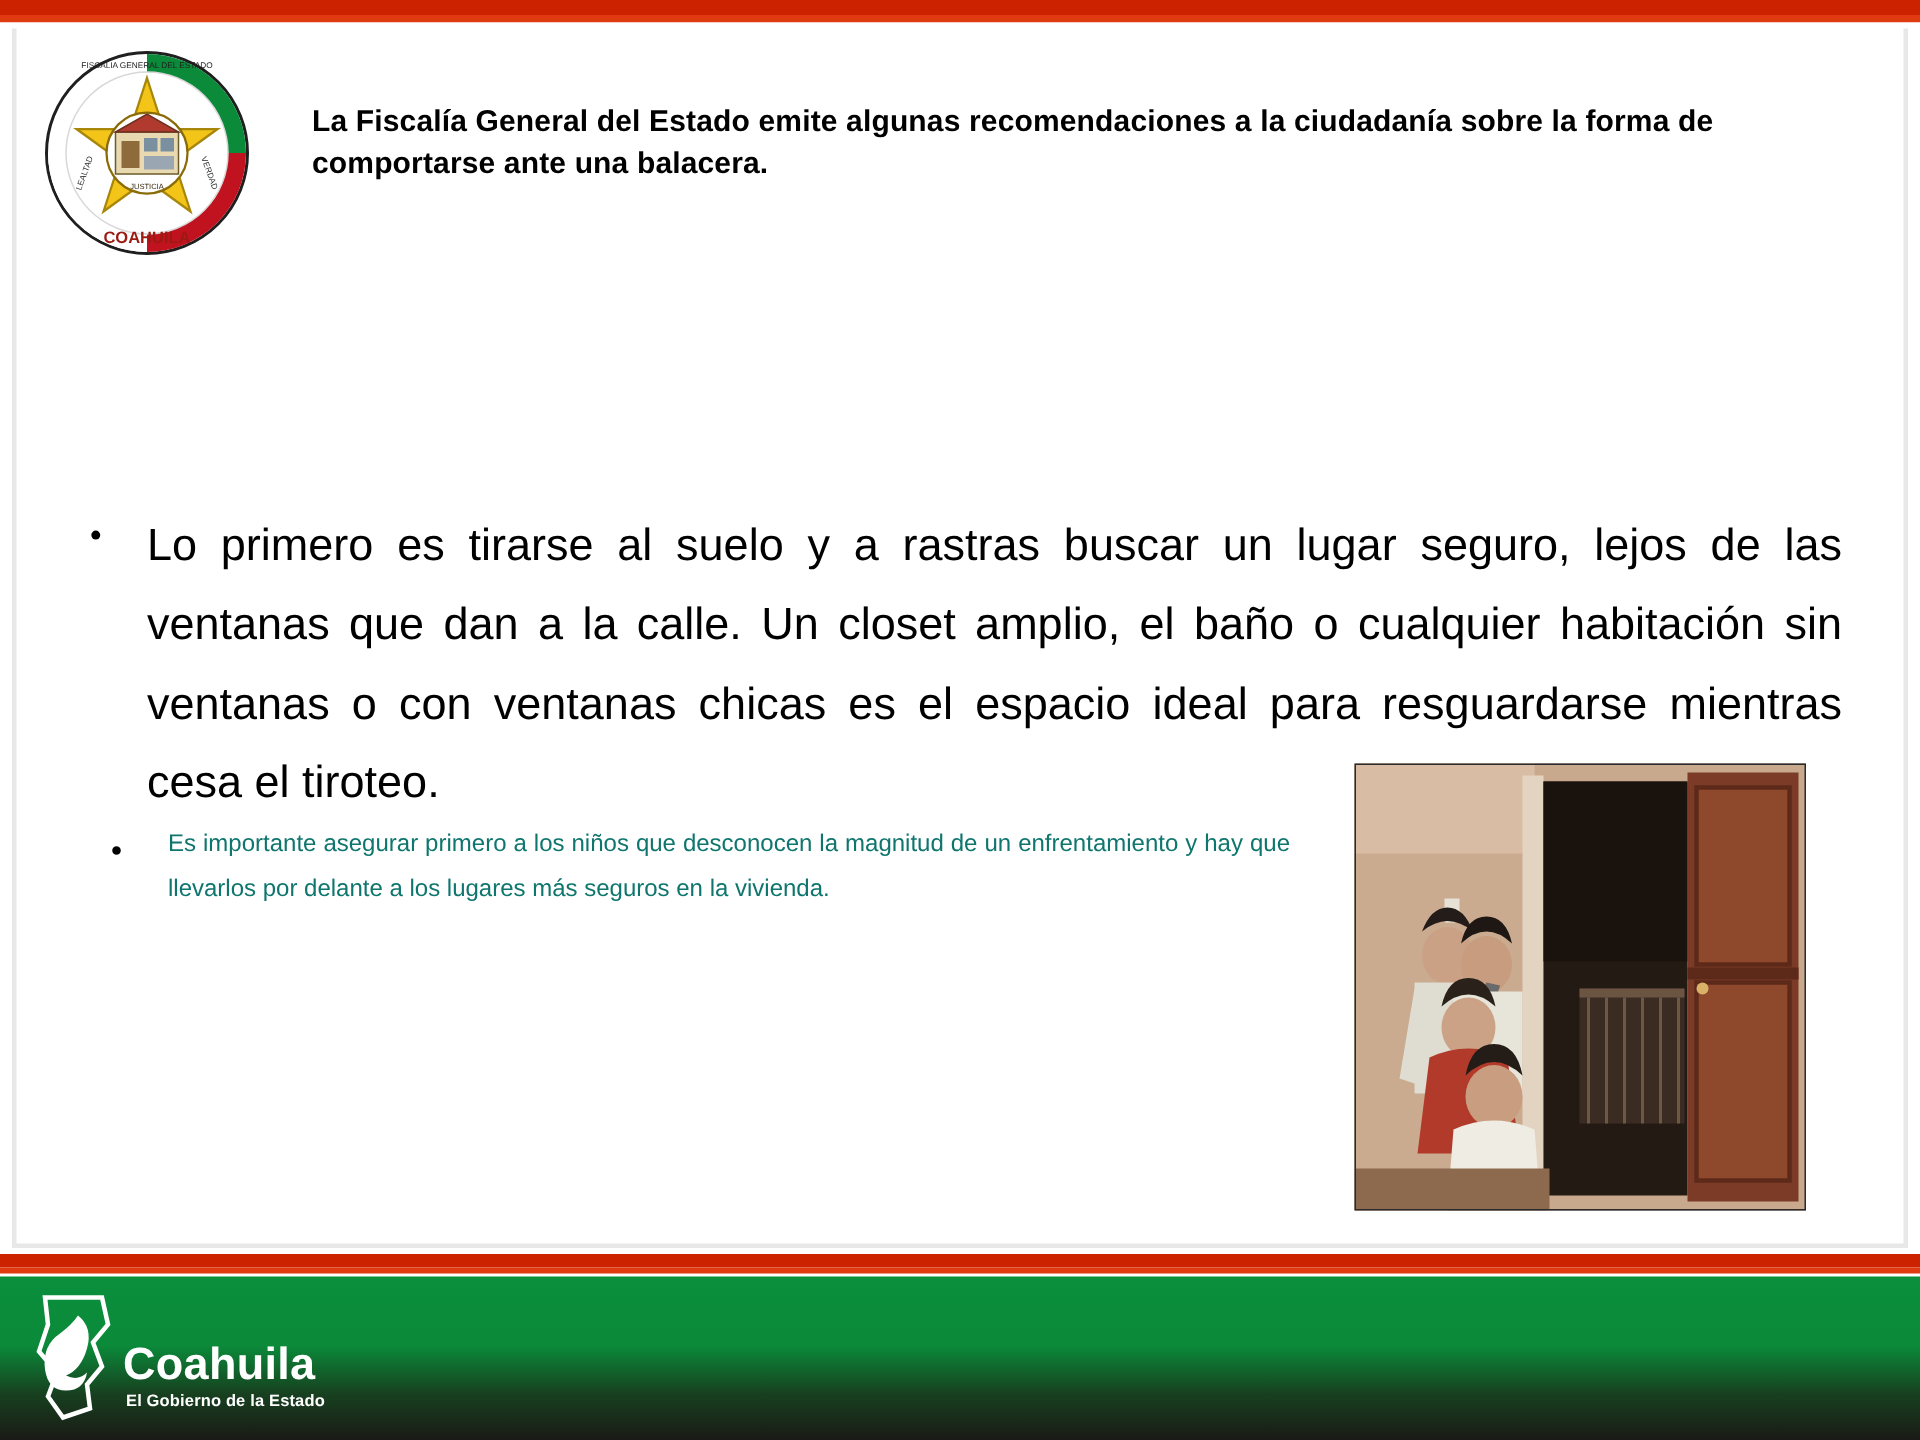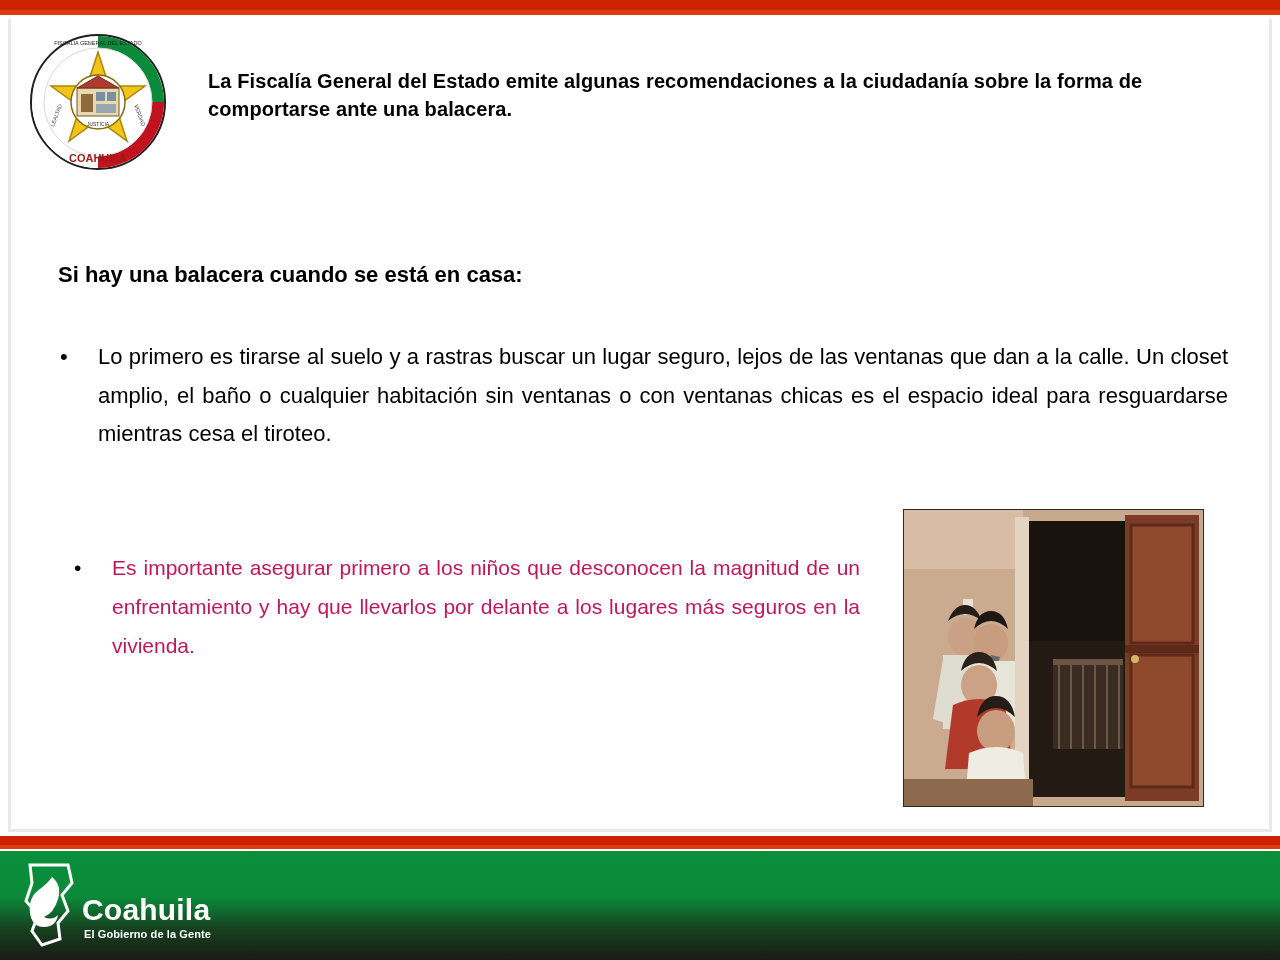--- a/index.html
+++ b/index.html
@@ -113,21 +113,21 @@
     flex: 0 0 42px;
     font-size: 22px;
     line-height: 1.76;
     color: #000;
     text-align: left;
     padding-left: 4px;
     box-sizing: border-box;
   }
   .bullet-1 .txt {
     flex: 1;
-    font-size: 22px;
+    font-size: 30px;
     line-height: 1.76;
     color: #000000;
     text-align: justify;
   }
 
   .bullet-2 {
     position: absolute;
     top: 548px;
     left: 70px;
     width: 790px;
@@ -137,23 +137,23 @@
     width: 42px;
     flex: 0 0 42px;
     font-size: 21px;
     line-height: 1.86;
     color: #000;
     padding-left: 4px;
     box-sizing: border-box;
   }
   .bullet-2 .txt {
     flex: 1;
-    font-size: 21px;
+    font-size: 16px;
     line-height: 1.86;
-    color: #be185d;
+    color: #0f766e;
     text-align: justify;
   }
 
   
   .photo {
     position: absolute;
     top: 509px;
     left: 903px;
     width: 301px;
     height: 298px;
@@ -253,21 +253,20 @@
         <text x="70" y="130" font-family="Liberation Sans, sans-serif" font-size="11" font-weight="bold" text-anchor="middle" fill="#9c1a12">COAHUILA</text>
         <text x="30" y="84" font-family="Liberation Sans, sans-serif" font-size="5.5" text-anchor="middle" fill="#333" transform="rotate(-70 30 84)">LEALTAD</text>
         <text x="110" y="84" font-family="Liberation Sans, sans-serif" font-size="5.5" text-anchor="middle" fill="#333" transform="rotate(70 110 84)">VERDAD</text>
         <text x="70" y="13" font-family="Liberation Sans, sans-serif" font-size="5.5" text-anchor="middle" fill="#1f1f1f">FISCALIA GENERAL DEL ESTADO</text>
       </svg>
     </div>
 
     <div class="header-title">La Fiscalía General del Estado emite algunas recomendaciones a la ciudadanía sobre la forma de comportarse ante una balacera.</div>
   </div>
 
-  <div class="subhead">Si hay una balacera cuando se está en casa:</div>
 
   <div class="bullet-1">
     <span class="dot">•</span>
     <span class="txt">Lo primero es tirarse al suelo y a rastras buscar un lugar seguro, lejos de las ventanas que dan a la calle.  Un closet amplio, el baño o cualquier habitación sin ventanas o con ventanas chicas es el espacio ideal para resguardarse mientras cesa el tiroteo.</span>
   </div>
 
   <div class="bullet-2">
     <span class="dot">•</span>
     <span class="txt">Es importante asegurar primero a los niños que desconocen la magnitud de un enfrentamiento y hay que llevarlos por delante a los lugares más seguros en la vivienda.</span>
   </div>
@@ -329,16 +328,16 @@
   <div class="bot-bar-red2"></div>
 
   <div class="footer">
     <div class="footer-logo-state">
       <svg viewBox="0 0 62 88" width="62" height="88" aria-hidden="true">
         <path d="M12 4 L50 4 L54 22 L44 34 L50 50 L40 62 L42 78 L24 84 L14 70 L20 54 L8 40 L14 22 Z" fill="none" stroke="#ffffff" stroke-width="3"></path>
         <path d="M34 16 q10 8 6 22 q-4 14 -14 18 q8 4 14 -2 q-2 12 -14 12 q-12 0 -14 -14 q-2 -16 10 -24 q8 -6 12 -12z" fill="#ffffff"></path>
       </svg>
     </div>
     <div class="footer-wordmark">Coahuila</div>
-    <div class="footer-tagline">El Gobierno de la Gente</div>
+    <div class="footer-tagline">El Gobierno de la Estado</div>
   </div>
 
 </div>
 
 </body></html>

